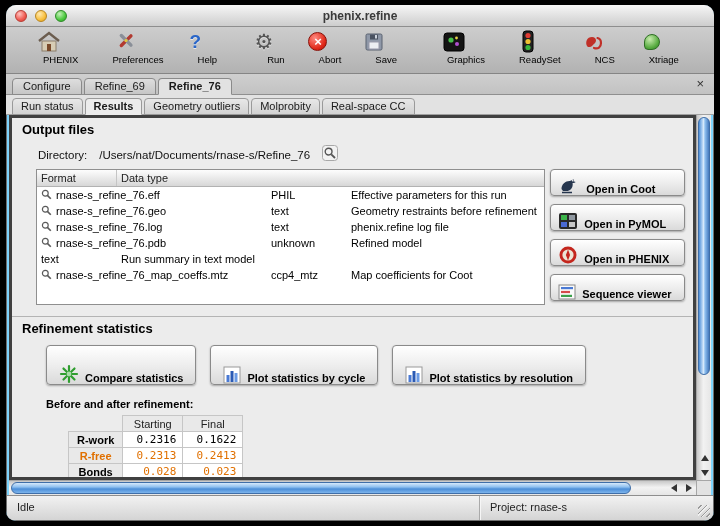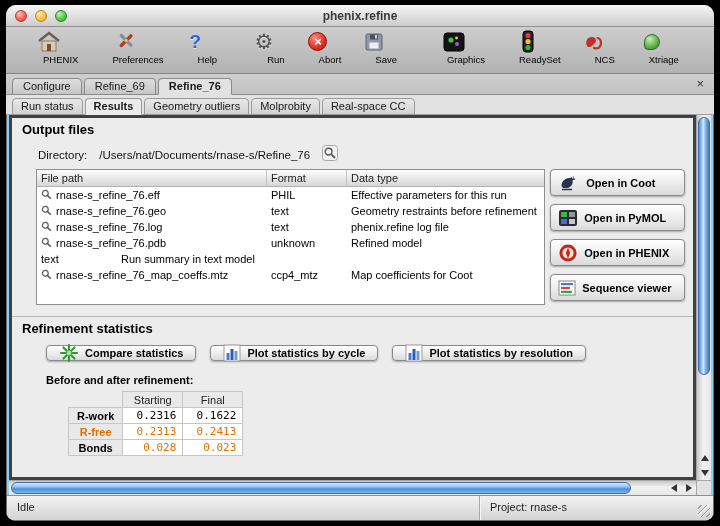--- a/index.html
+++ b/index.html
@@ -53,29 +53,29 @@
   .ftable { width: 514px; height: 136px; background: #fff; border: 1px solid #8f8f8f; font-size: 11px; display: flex; flex-direction: column; overflow: hidden; }
   .fhead { display: flex; height: 17px; background: linear-gradient(#fdfdfd, #d7d7d7); border-bottom: 1px solid #b2b2b2; color: #222; flex: none; }
   .fhcell { padding: 2px 4px 0; border-right: 1px solid #c5c5c5; overflow: hidden; white-space: nowrap; }
   .c1 { width: 230px; flex: none; } .c2 { width: 80px; flex: none; } .c3 { flex: 1; border-right: none; }
   .frow { display: flex; height: 16px; align-items: center; }
   .fcell { padding: 0 4px; overflow: hidden; white-space: nowrap; }
   .frow .c1 { display: flex; align-items: flex-start; gap: 4px; }
   .mag { display: inline-flex; flex: none; }
 
   .actions { width: 136px; margin-left: 5px; display: flex; flex-direction: column; gap: 8px; }
-  .btn { display: flex; align-items: center; gap: 6px; border: 1px solid #8a8a8a; border-radius: 4px;
+  .btn { display: flex; align-items: flex-end; gap: 6px; border: 1px solid #8a8a8a; border-radius: 4px;
          background: linear-gradient(#ffffff, #ececec 55%, #dadada); box-shadow: 0 1px 2px rgba(0,0,0,.3);
          font-family: "Liberation Sans", sans-serif; font-size: 11px; font-weight: bold; color: #000; cursor: default; }
   .abtn { height: 27px; padding: 0 7px; }
   .bicon { display: inline-flex; flex: none; }
 
   .divider { margin-top: 11px; border-top: 1px solid #b4b4b4; }
   .statbtns { margin: 9px 0 0 34px; display: flex; gap: 14px; }
-  .sbtn { height: 16px; padding: 0 12px; }
+  .sbtn { height: 40px; padding: 0 12px; }
   .caption { margin: 13px 0 0 34px; font-size: 11px; font-weight: bold; color: #000; }
 
   .stable { margin: 5px 0 0 56px; border-collapse: collapse; font-size: 11px; }
   .stable td { border: 1px solid #c6c6c6; padding: 0 6px; height: 16px; }
   .cornercell { border: none !important; background: #ececec; }
   .hdr { background: #e9e9e9; text-align: center; min-width: 60px; color: #222; }
   .lbl { background: #e9e9e9; font-weight: bold; text-align: center; min-width: 52px; padding: 0 8px !important; }
   .num { font-family: "DejaVu Sans Mono", monospace; text-align: right; min-width: 54px; background: #fff; }
 
   
@@ -236,21 +236,20 @@
             <rect x="0.5" y="0.5" width="15" height="15" rx="3" fill="#f2f2f2" stroke="#a8a8a8"></rect>
             <circle cx="6.6" cy="6.6" r="3.4" fill="none" stroke="#555" stroke-width="1.4"></circle>
             <line x1="9.3" y1="9.3" x2="13" y2="13" stroke="#555" stroke-width="1.8"></line>
           </svg>
       </span>
     </div>
 
     <div class="filesarea">
       <div class="ftable">
         <div class="fhead">
-          <span class="fhcell c1">File path</span>
           <span class="fhcell c2">Format</span>
           <span class="fhcell c3">Data type</span>
         </div>
         <div class="fbody">
             <div class="frow">
               <span class="fcell c1">
                 <span class="mag">
                   <svg width="11" height="11" viewBox="0 0 11 11">
                     <circle cx="4.3" cy="4.3" r="2.9" fill="none" stroke="#5a5a5a" stroke-width="1.2"></circle>
                     <line x1="6.6" y1="6.6" x2="9.8" y2="9.8" stroke="#5a5a5a" stroke-width="1.6"></line>

